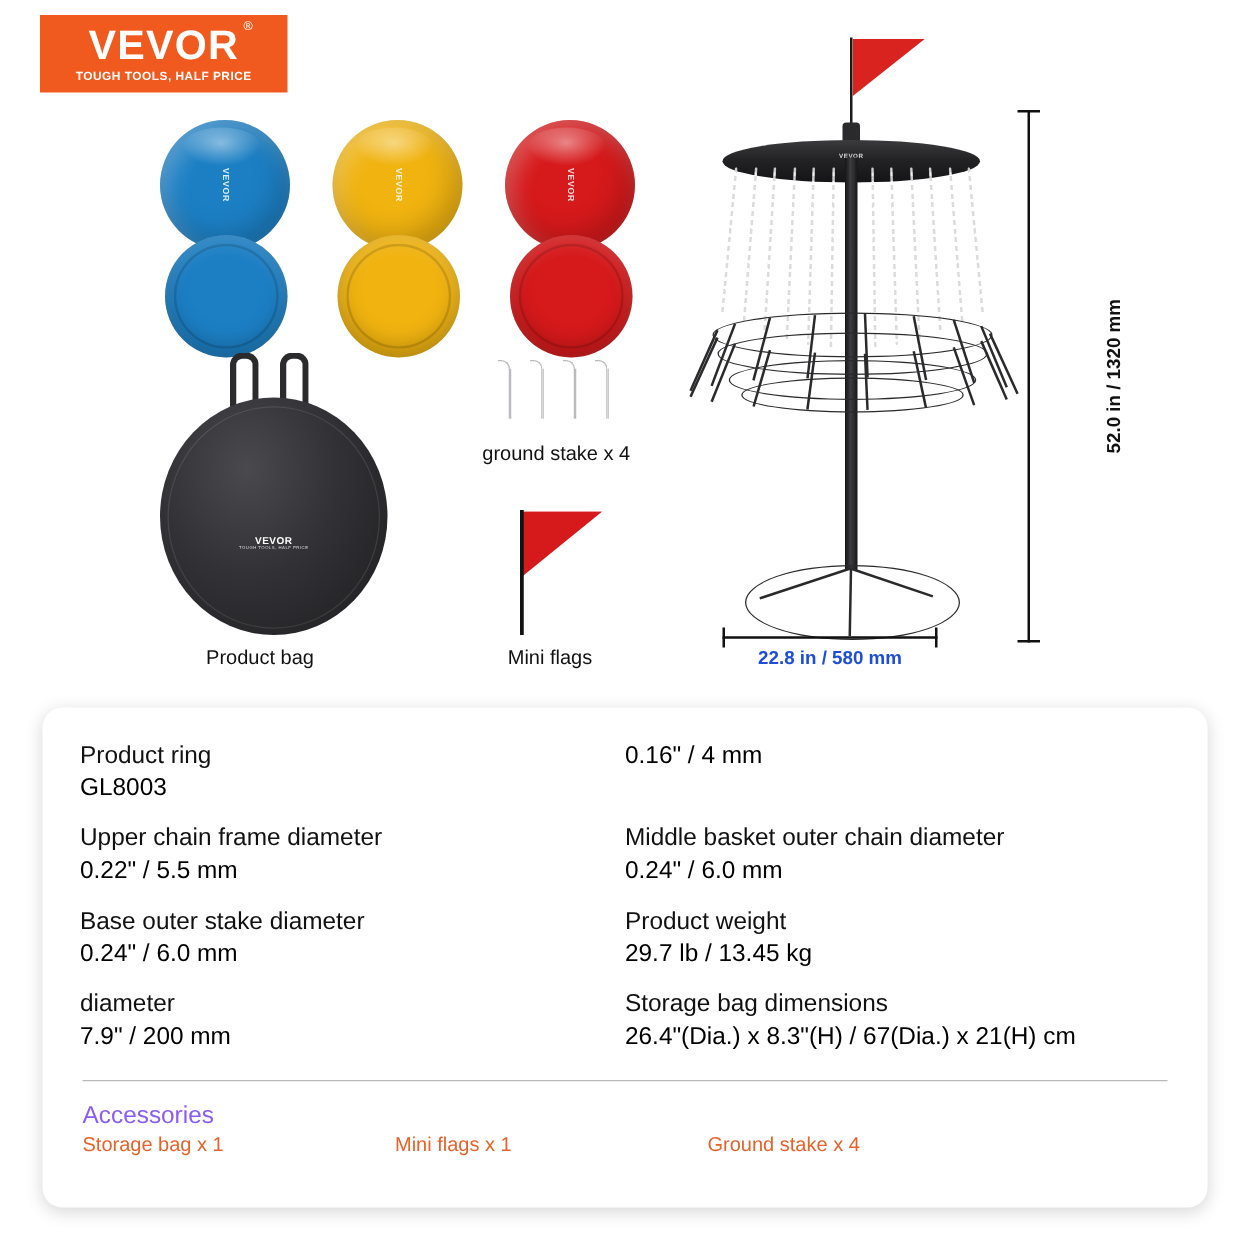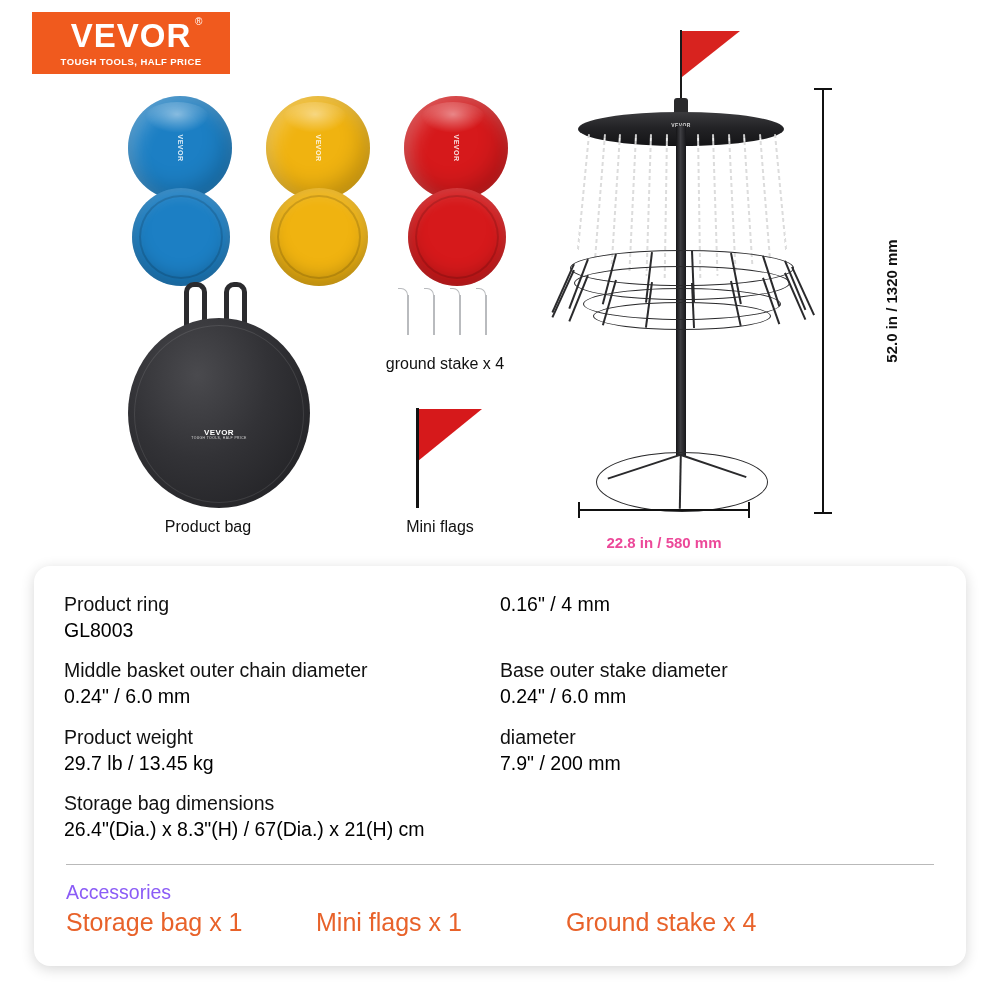--- a/index.html
+++ b/index.html
@@ -161,22 +161,22 @@
     position:absolute;left:0;top:0;width:170px;height:58px;
     border:1.6px solid #2a2a2c;border-radius:50%;
   }
   #basket .base .leg{position:absolute;background:#2a2a2c;height:1.6px;transform-origin:left center;}
 
   
   #dimH{position:absolute;left:578px;top:498px;width:172px;height:34px;}
   #dimH .bar{position:absolute;left:0;top:11px;width:172px;height:1.8px;background:#111;}
   #dimH .cap{position:absolute;top:4px;width:1.8px;height:16px;background:#111;}
   #dimH .lbl{
-    position:absolute;left:0;top:36px;width:172px;text-align:center;
-    font-size:15px;font-weight:bold;color:#ec4899;
+    position:absolute;left:0;top:20px;width:172px;text-align:center;
+    font-size:15px;font-weight:bold;color:#1d4ed8;
   }
 
   #dimV{position:absolute;left:806px;top:88px;width:60px;height:426px;}
   #dimV .bar{position:absolute;left:16px;top:0;width:1.8px;height:426px;background:#111;}
   #dimV .cap{position:absolute;left:8px;width:18px;height:1.8px;background:#111;}
   #dimV .lbl{
     position:absolute;left:24px;top:50%;
     transform:translateY(-50%) rotate(-90deg);
     transform-origin:center center;
     white-space:nowrap;font-size:15px;font-weight:bold;color:#111;
@@ -197,21 +197,21 @@
   }
   .specgrid{display:flex;flex-wrap:wrap;}
   .speccell{width:50%;box-sizing:border-box;margin-bottom:15px;}
   .speccell.pad{padding-right:10px;}
   .speclabel{font-size:19.5px;color:#111;line-height:1.32;}
   .specvalue{font-size:19.5px;color:#000000;line-height:1.32;}
   #divider{height:1.2px;background:#b9b9b9;margin:6px 2px 0 2px;}
   #acc{padding:14px 2px 0 2px;}
   #acc .lbl{font-size:19.5px;color:#8b5cf6;line-height:1.4;}
   #acc .row{display:flex;margin-top:2px;}
-  #acc .row span{font-size:25px;color:#E8622A;}
+  #acc .row span{font-size:16px;color:#E8622A;}
   #acc .row span:nth-child(1){width:250px;}
   #acc .row span:nth-child(2){width:250px;}
 </style>
 </head>
 <body>
 
 <div id="logo">
   <div class="word">
     <span>VEVOR</span>
     <span class="reg">®</span>
@@ -337,20 +337,24 @@
 
 <div id="card">
   <div class="specgrid" id="specgrid">
       <div class="speccell pad">
         <div class="speclabel">Product ring</div>
         <div class="specvalue">GL8003</div>
       </div>
       <div class="speccell">
         <div class="specvalue">0.16" / 4 mm</div>
       </div>
+      <div class="speccell pad">
+        <div class="speclabel">Upper chain frame diameter</div>
+        <div class="specvalue">0.22" / 5.5 mm</div>
+      </div>
       <div class="speccell">
         <div class="speclabel">Middle basket outer chain diameter</div>
         <div class="specvalue">0.24" / 6.0 mm</div>
       </div>
       <div class="speccell pad">
         <div class="speclabel">Base outer stake diameter</div>
         <div class="specvalue">0.24" / 6.0 mm</div>
       </div>
       <div class="speccell">
         <div class="speclabel">Product weight</div>

